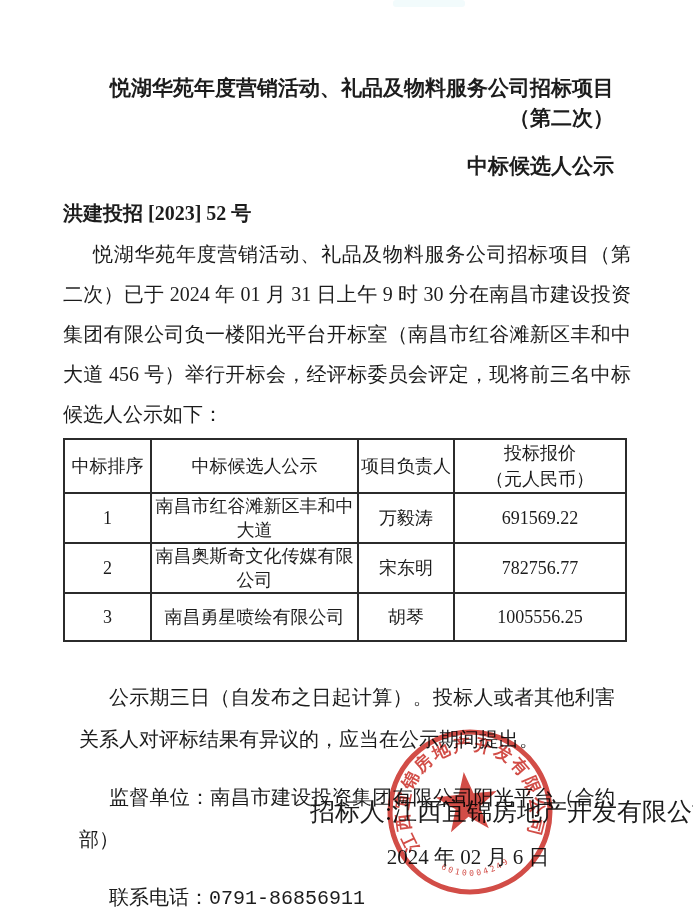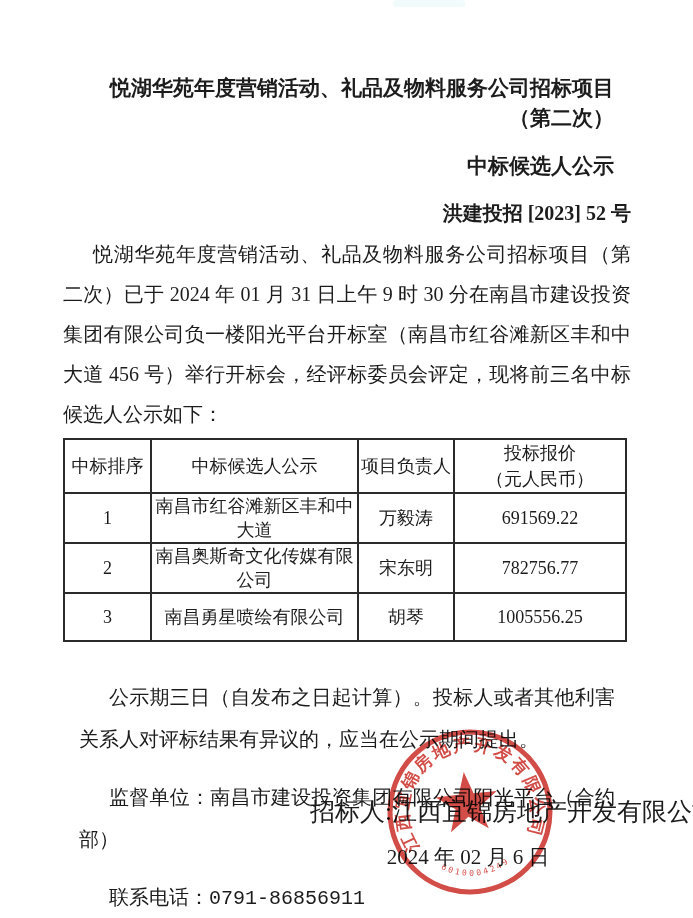--- a/index.html
+++ b/index.html
@@ -16,21 +16,21 @@
   .artifact{
     position:absolute;left:393px;top:0;width:72px;height:7px;
     background:#f2fbfc;border-radius:3px;
   }
   .title{
     margin:17px;text-align:right;
     font-size:21px;font-weight:700;line-height:30px;
   }
   .title2{margin-top:18px;}
   .docnum{
-    margin-top:15px;text-align:right;
+    margin-top:15px;text-align:left;
     font-size:20px;font-weight:600;line-height:30px;
   }
   .intro{
     margin:6px 0 0 0;
     font-size:20px;line-height:40px;
     text-align:justify;text-indent:1.5em;
   }
   table.candidates{
     margin-top:4px;
     border-collapse:collapse;

